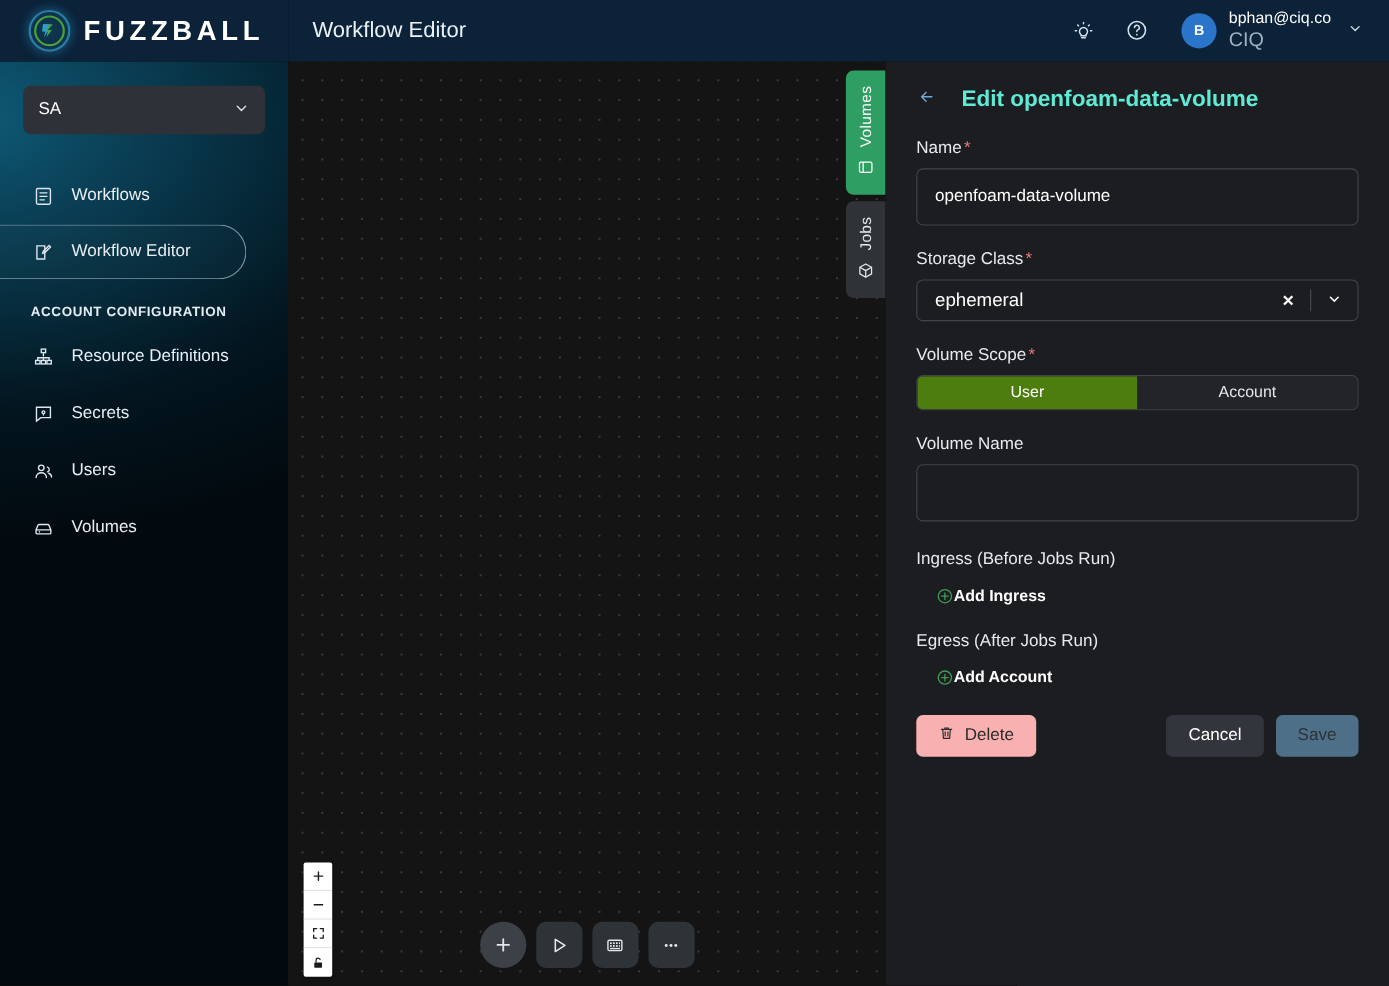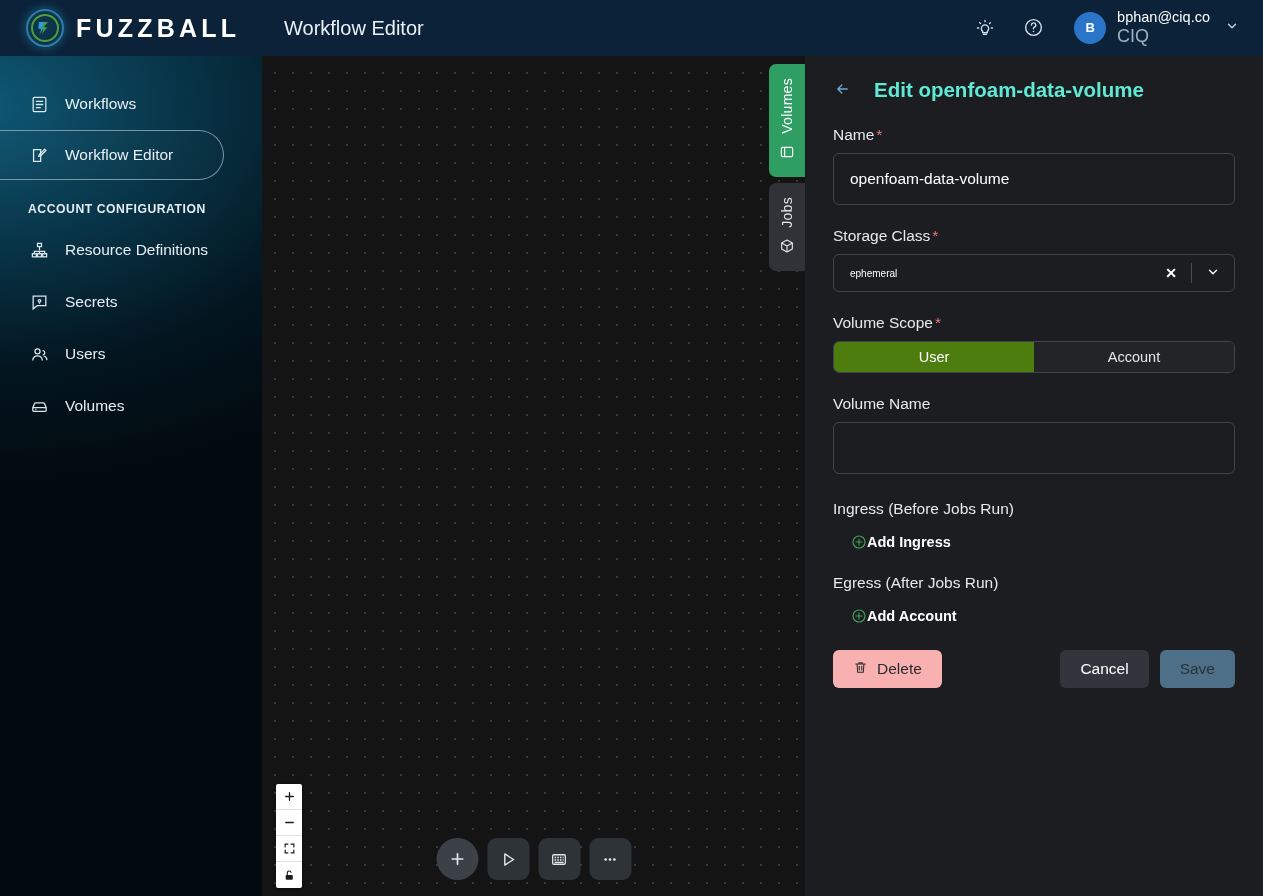--- a/index.html
+++ b/index.html
@@ -162,21 +162,21 @@
     border: 1px solid #41444a; border-radius: 6px;
     color: #ffffff; font-size: 15.5px; padding: 0 16px;
     font-family: "Liberation Sans", sans-serif;
     margin-bottom: 22px;
   }
   .select-wrap {
     width: 100%; height: 38px; background: #1c1d21;
     border: 1px solid #41444a; border-radius: 6px;
     display: flex; align-items: center; margin-bottom: 22px; cursor: pointer;
   }
-  .select-value { flex: 1; color: #ffffff; font-size: 10px; padding-left: 16px; }
+  .select-value { flex: 1; color: #ffffff; font-size: 17px; padding-left: 16px; }
   .select-clear { color: #fff; font-size: 14px; font-weight: 700; padding: 0 14px; cursor: pointer; }
   .select-sep { width: 1px; height: 20px; background: #4a4d53; }
   .select-caret { color: #fff; font-size: 13px; padding: 0 14px; cursor: pointer; }
   .seg { display: flex; width: 100%; border-radius: 6px; overflow: hidden; margin-bottom: 22px;
          border: 1px solid #41444a; }
   .seg-btn {
     flex: 1; height: 30px; display: flex; align-items: center; justify-content: center;
     font-size: 14.5px; color: #e4e7ea; background: #222428; cursor: pointer;
   }
   .seg-btn.on { background: #4d7c0f; color: #fff; }
@@ -242,20 +242,28 @@
               </svg>
           </div>
         </div>
       </div>
     </div>
   </div>
 
   <div class="body-row">
 
     <div class="sidebar">
+      <div class="acct-select">
+        <span class="acct-select-label">SA</span>
+        <span class="caret">
+          <svg width="15" height="15" viewBox="0 0 24 24" fill="none" stroke="currentColor" stroke-width="2.2" stroke-linecap="round">
+              <path d="M6 9l6 6 6-6"></path>
+            </svg>
+        </span>
+      </div>
 
       <div class="nav-item">
         <span class="nav-ico">
           <svg width="19" height="19" viewBox="0 0 24 24" fill="none" stroke="currentColor" stroke-width="1.6">
             <rect x="4" y="3" width="16" height="18" rx="1.6"></rect>
             <path d="M8 8h8M8 12h8M8 16h5" stroke-linecap="round"></path>
           </svg>
         </span>
         <span>Workflows</span>
       </div>

